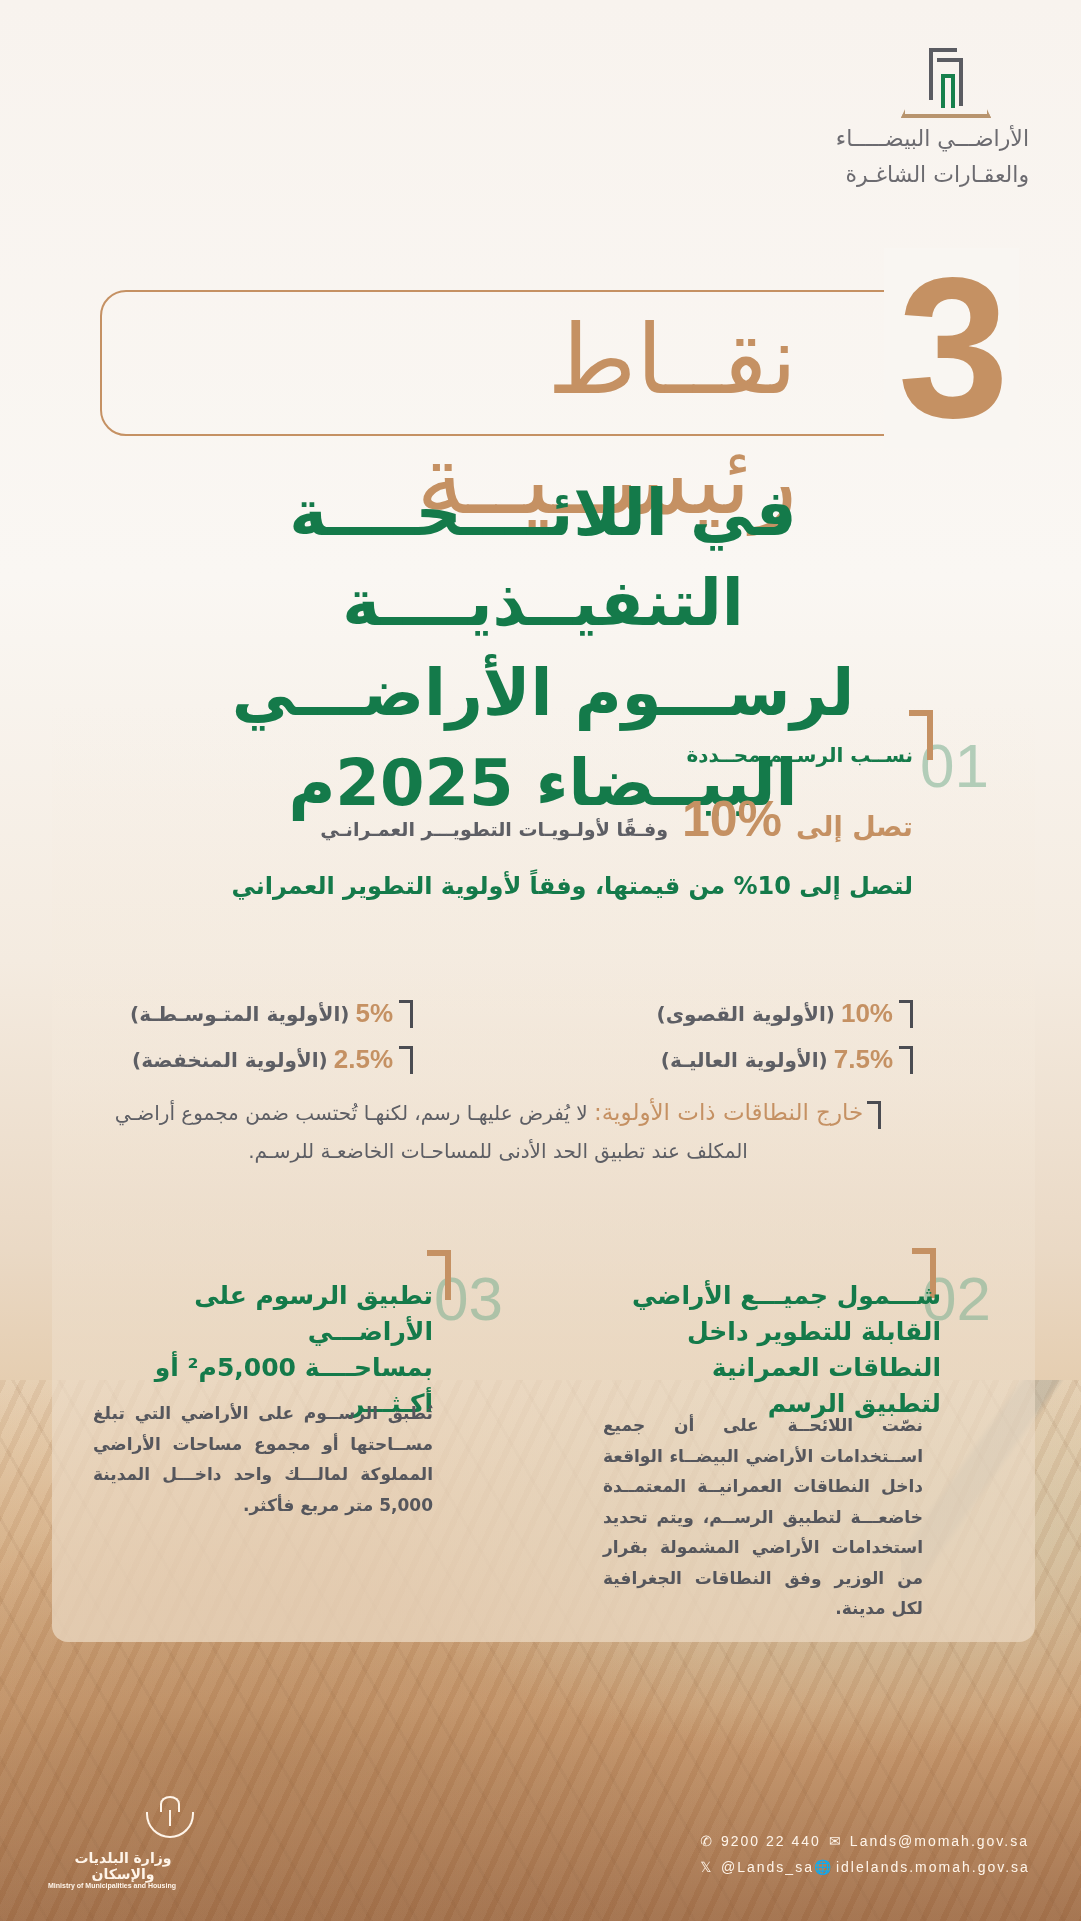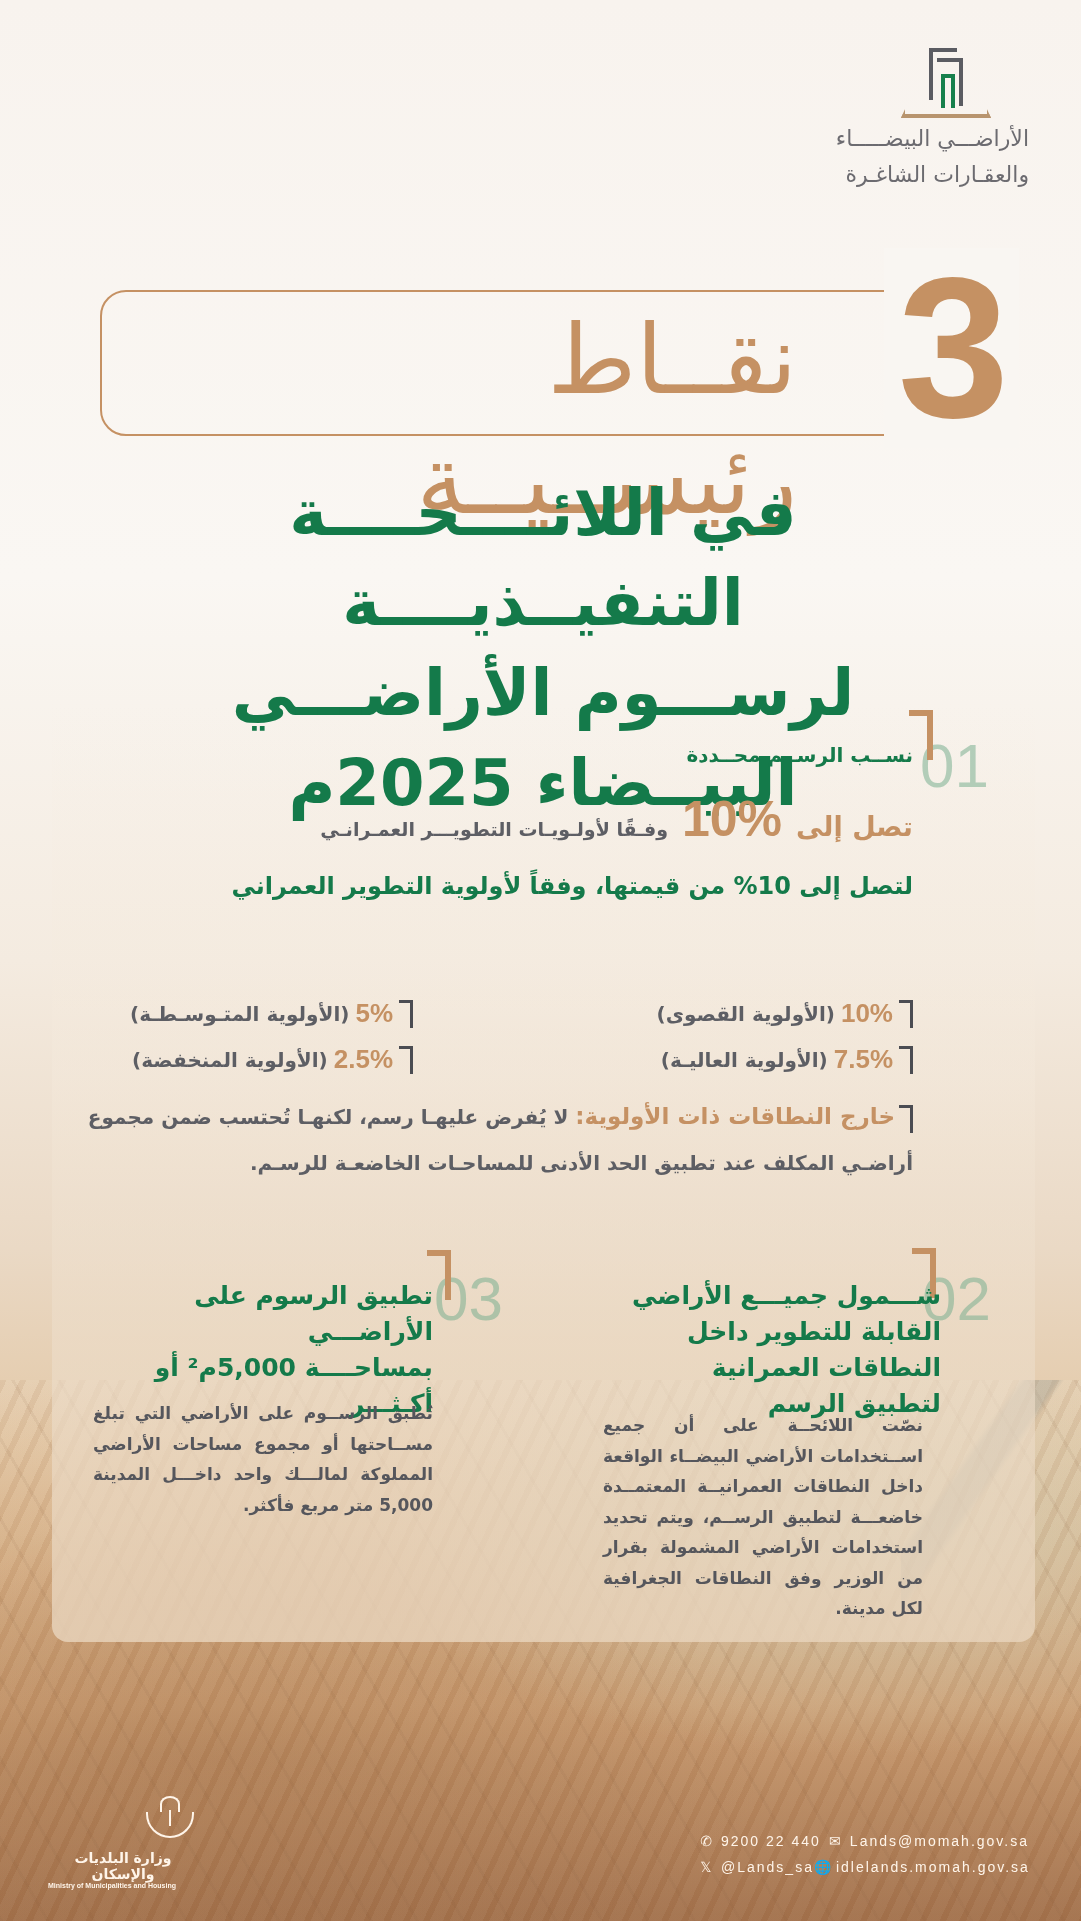--- a/index.html
+++ b/index.html
@@ -70,21 +70,21 @@
     .s1-sub { position: absolute; right: 168px; top: 790px; display: flex; align-items: baseline; gap: 14px; }
     .s1-sub .lbl { color: #c59163; font-weight: 700; font-size: 27px; }
     .s1-sub .big { color: #c59163; font-weight: 700; font-size: 50px; font-family: "Liberation Sans", sans-serif; }
     .s1-sub .note { color: #5d5e64; font-weight: 700; font-size: 19px; }
     .s1-para { position: absolute; right: 168px; top: 866px; width: 820px; text-align: right; color: #147a4a; font-weight: 700; font-size: 24px; line-height: 40px; }
 
     .rates { position: absolute; left: 110px; right: 168px; top: 998px; }
     .rate { position: absolute; display: flex; align-items: center; gap: 6px; font-size: 20px; color: #5d5e64; font-weight: 700; }
     .rate .pct { color: #c59163; font-size: 26px; font-family: "Liberation Sans", sans-serif; direction: ltr; }
     .rate .tick { width: 14px; height: 28px; border-top: 3px solid #4b4c52; border-right: 3px solid #4b4c52; }
-    .note-out { position: absolute; right: 168px; top: 1093px; width: 830px; text-align: right; font-size: 20px; line-height: 46px; color: #5d5e64; font-weight: 700; }
+    .note-out { position: absolute; right: 168px; top: 1093px; width: 830px; text-align: center; font-size: 20px; line-height: 38px; color: #5d5e64; font-weight: 400; }
     .note-out .hl { color: #c59163; font-size: 23px; }
     .note-out .tick { display: inline-block; width: 14px; height: 28px; border-top: 3px solid #4b4c52; border-right: 3px solid #4b4c52; vertical-align: middle; margin-left: 4px; }
 
     
     .s-head { position: absolute; font-weight: 700; color: #147a4a; font-size: 25px; line-height: 36px; text-align: right; }
     .s-body { position: absolute; color: #55565c; font-weight: 700; font-size: 17px; line-height: 30.5px; text-align: justify; text-align-last: right; }
 
     
     .ministry { position: absolute; left: 48px; top: 1796px; width: 150px; text-align: left; color: #fff5ea; }
     .emblem { width: 56px; height: 44px; margin-left: 32px; position: relative; }

